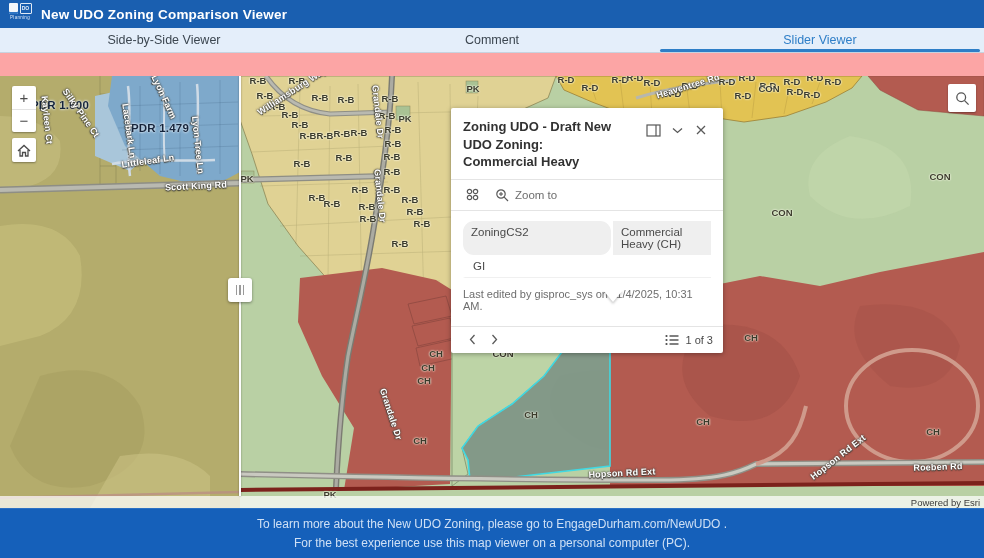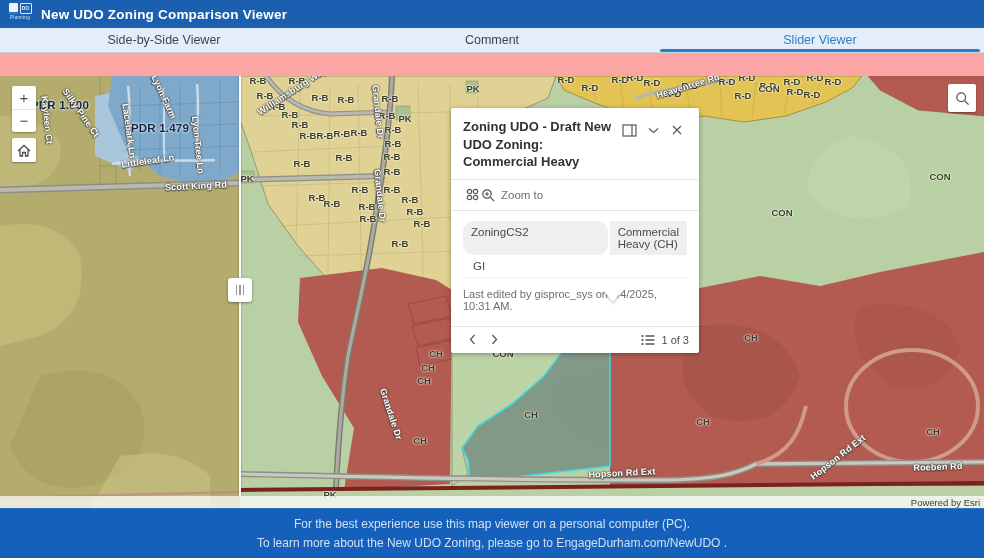--- a/index.html
+++ b/index.html
@@ -45,26 +45,26 @@
   #zoom-ctl .zbtn{flex:1;display:flex;align-items:center;justify-content:center;font-size:15px;color:#4c4c4c;cursor:pointer;}
   #zoom-ctl .zbtn:first-child{border-bottom:1px solid #e3e3e3;}
   #home-ctl{left:12px;top:62px;width:24px;height:24px;display:flex;align-items:center;justify-content:center;cursor:pointer;}
   #find-ctl{left:948px;top:8px;width:28px;height:28px;display:flex;align-items:center;justify-content:center;cursor:pointer;}
 
   
   #attrib{position:absolute;left:0;top:420px;width:984px;height:12px;background:rgba(255,255,255,.72);display:flex;align-items:center;justify-content:flex-end;}
   #attrib span{font-size:9.5px;color:#3a3a3a;margin-right:4px;}
 
   
-  #popup{position:absolute;left:451px;top:32px;width:248px;background:#fff;border-radius:2px;box-shadow:0 1px 5px rgba(0,0,0,.35);z-index:5;}
+  #popup{position:absolute;left:451px;top:32px;width:272px;background:#fff;border-radius:2px;box-shadow:0 1px 5px rgba(0,0,0,.35);z-index:5;}
   #popup-pointer{position:absolute;left:603px;top:214px;width:0;height:0;border-left:10px solid transparent;border-right:10px solid transparent;border-top:12px solid #fff;z-index:5;filter:drop-shadow(0 2px 1px rgba(0,0,0,.2));}
   #popup-head{display:flex;padding:10px 10px 8px 12px;}
   #popup-title{flex:1;font-size:13px;font-weight:bold;color:#323232;line-height:1.35;}
   .phbtn{width:24px;height:24px;display:flex;align-items:center;justify-content:center;color:#595959;cursor:pointer;background:none;border:none;padding:0;}
-  #popup-toolbar{display:flex;align-items:center;border-top:1px solid #e4e4e4;border-bottom:1px solid #e4e4e4;padding:6px 12px;}
+  #popup-toolbar{display:flex;align-items:center;border-top:1px solid #e4e4e4;border-bottom:1px solid #e4e4e4;padding:6px 12px;gap:14px;}
   #zoomto{display:flex;align-items:center;gap:6px;cursor:pointer;}
   #zoomto span{font-size:11.5px;color:#6e6e6e;}
   #popup-table{margin:10px 12px 0 12px;font-size:11.5px;color:#4a4a4a;}
   .prow{display:flex;}
   .prow .cell{padding:5px 8px;box-sizing:border-box;}
   .prow .f{width:148px;border-radius:11px;}
   .prow .v{flex:1;border-left:2px solid #fff;}
   .prow.odd .cell{background:#efefef;}
   .prow.even .cell{background:#fff;border-bottom:1px solid #f0f0f0;}
   #last-edited{font-size:11px;color:#6e6e6e;padding:10px 12px 14px 12px;}
@@ -366,21 +366,21 @@
       </div>
       <div id="popup-table">
         <div class="prow odd">
           <div class="cell f">ZoningCS2</div>
           <div class="cell v">Commercial Heavy (CH)</div>
         </div>
         <div class="prow even">
           <div class="cell v">GI</div>
         </div>
       </div>
-      <div id="last-edited">Last edited by gisproc_sys on 9/4/2025, 10:31 AM.</div>
+      <div id="last-edited">Last edited by gisproc_sys on 11/4/2025, 10:31 AM.</div>
       <div id="popup-foot">
         <button class="navbtn">
           <svg width="7" height="11" viewBox="0 0 7 11">
               <path d="M5.5,1 L1.5,5.5 L5.5,10" fill="none" stroke="#5a5a5a" stroke-width="1.3"></path>
             </svg>
         </button>
         <button class="navbtn">
           <svg width="7" height="11" viewBox="0 0 7 11">
               <path d="M1.5,1 L5.5,5.5 L1.5,10" fill="none" stroke="#5a5a5a" stroke-width="1.3"></path>
             </svg>
@@ -395,17 +395,17 @@
               <line x1="4.5" y1="10" x2="13.5" y2="10" stroke="#4a4a4a" stroke-width="1.4"></line>
             </svg>
           <span id="page-count">1 of 3</span>
         </div>
       </div>
     </div>
     <div id="popup-pointer"></div>
   </div>
 
   <div id="footer">
+    <div>To learn more about the New UDO Zoning, please go to EngageDurham.com/NewUDO .</div>
     <div>For the best experience use this map viewer on a personal computer (PC).</div>
-    <div>To learn more about the New UDO Zoning, please go to EngageDurham.com/NewUDO .</div>
   </div>
 
 </div>
 
 </body></html>

